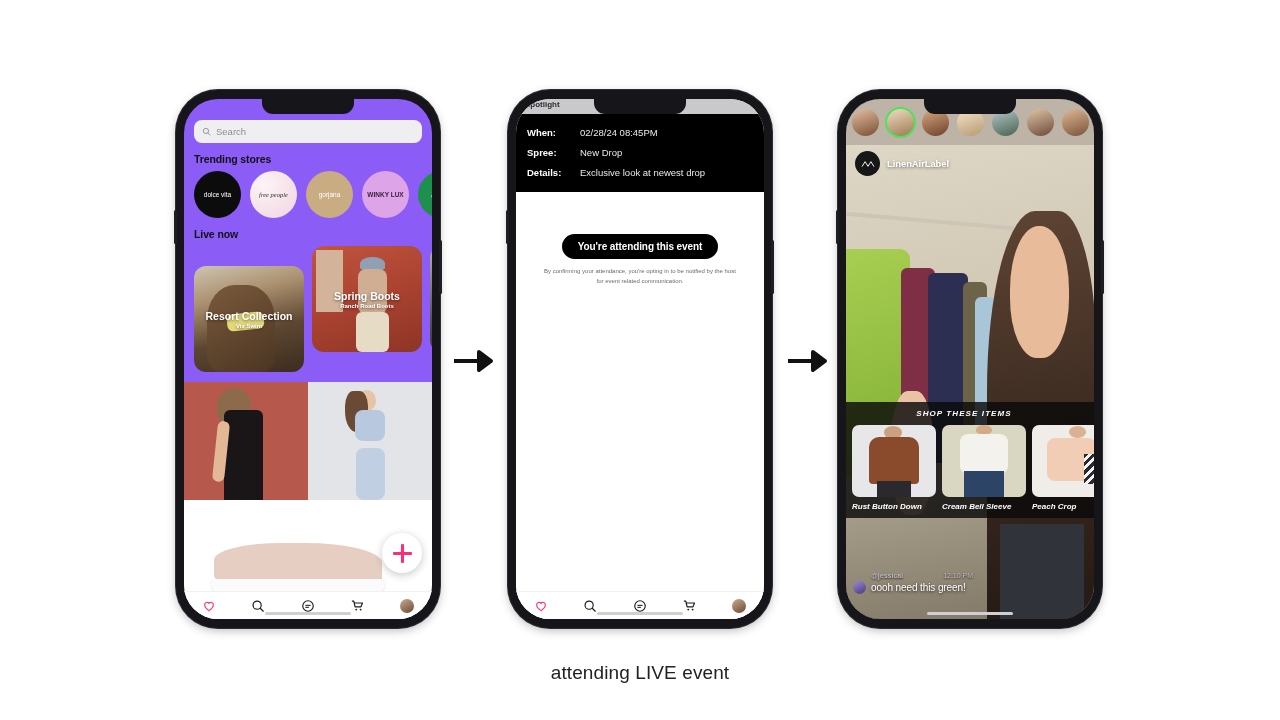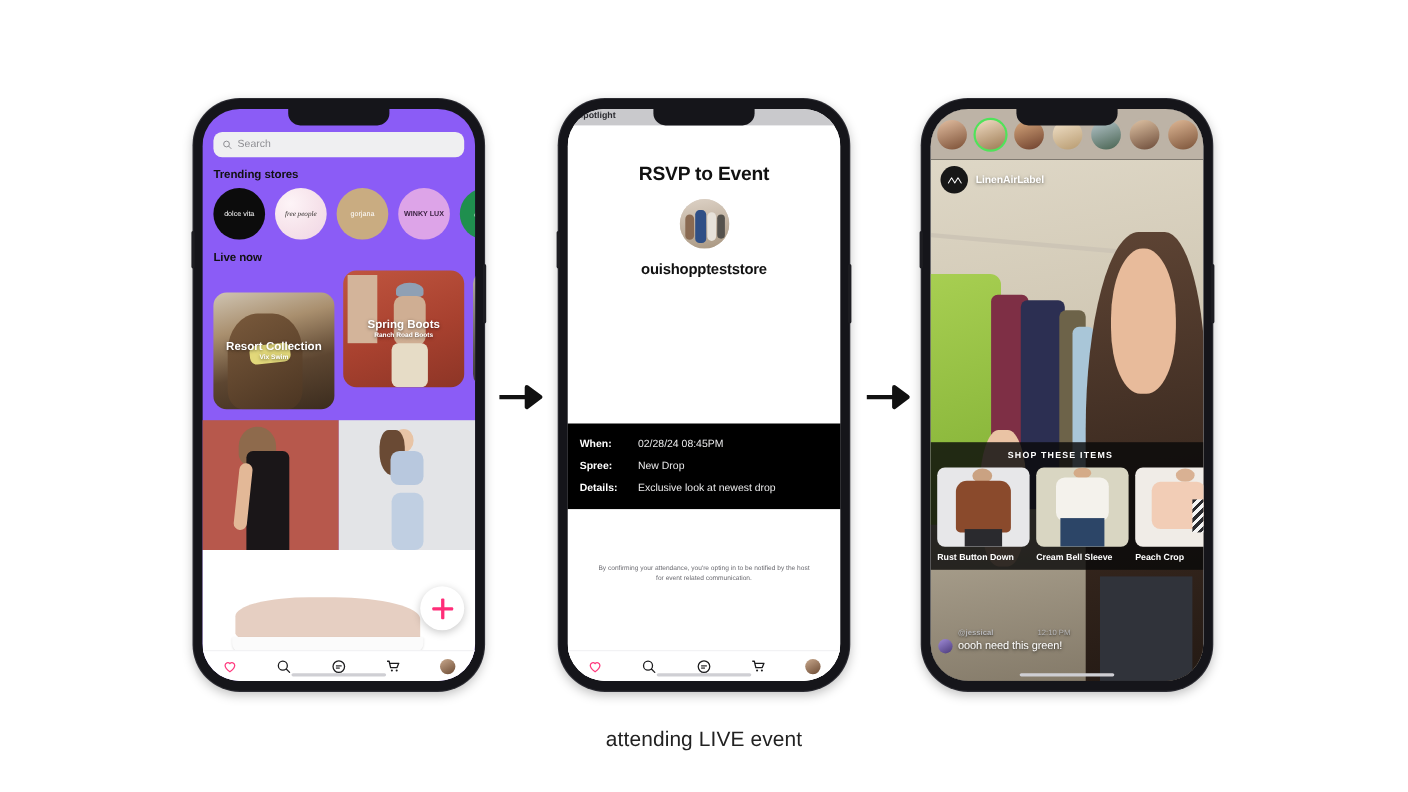--- a/index.html
+++ b/index.html
@@ -132,21 +132,21 @@
            padding:2px; background:#bdb3a6; position:relative; }
   .story.live { background:#4fe35a; }
   .story .inner { width:100%; height:100%; border-radius:50%; overflow:hidden; position:relative; }
   .hostbar { position:absolute; top:52px; left:9px; display:flex; align-items:center; gap:7px; z-index:22; }
   .hostbar .logo { width:25px; height:25px; border-radius:50%; background:#171717;
                    display:flex; align-items:center; justify-content:center; }
   .hostbar .nm { color:#fff; font-size:9.5px; font-weight:700; letter-spacing:-.1px;
                  text-shadow:0 1px 3px rgba(0,0,0,.5); }
   .video { position:absolute; top:46px; left:0; right:0; bottom:0; overflow:hidden; }
   .shopstrip { position:absolute; left:0; right:0; top:303px; z-index:20;
-               background:rgba(10,10,10,.82); padding:7px 12px 7px 0; }
+               background:rgba(10,10,10,.82); padding:7px 12px 7px 0;font-style:italic; }
   .shopstrip .hd { color:#fff; font-size:8px; font-weight:700; letter-spacing:1.1px; text-align:center; }
   .prods { display:flex; gap:6px; padding:7px 0 0 6px; }
   .prod { flex:0 0 auto; width:84px; }
   .prod .im { width:84px; height:72px; border-radius:7px; overflow:hidden; position:relative; }
   .prod .nm { color:#fff; font-size:8px; font-weight:600; margin-top:5px; white-space:nowrap; }
   .chat { position:absolute; left:7px; bottom:18px; z-index:21; width:200px; }
   .chline { margin-bottom:1px; }
   .chhead { display:flex; align-items:baseline; gap:40px; padding-left:18px; }
   .chuser { color:#b9b9bb; font-size:7px; font-weight:600; text-shadow:0 1px 2px rgba(0,0,0,.7); }
   .chtime { color:#b9b9bb; font-size:7px; text-shadow:0 1px 2px rgba(0,0,0,.7); }
@@ -286,48 +286,38 @@
   <div class="phone" id="phone2">
     <div class="screen">
       <div class="notch"></div>
       <div class="p2">
 
         <div class="statusbar">
           <span class="st">Spotlight</span>
         </div>
 
 
-        <div class="rsvpblock">
-          <h2>RSVP to Event</h2>
-          <div class="hostav">
-            <div style="position:absolute;inset:0;background:linear-gradient(170deg,#ddd2c6 0%,#c9bbab 40%,#a89680 100%);"></div>
-            <div style="position:absolute;left:33%;top:22%;width:22%;height:68%;background:#2f4f86;border-radius:4px;"></div>
-            <div style="position:absolute;left:57%;top:26%;width:18%;height:58%;background:#e7e2da;border-radius:4px;"></div>
-            <div style="position:absolute;left:12%;top:30%;width:18%;height:52%;background:#8a6a52;border-radius:4px;"></div>
-            <div style="position:absolute;left:76%;top:32%;width:16%;height:48%;background:#55524d;border-radius:4px;"></div>
-          </div>
-          <div class="hostname">ouishoppteststore</div>
-        </div>
 
         <div class="detailblock">
           <div class="drow">
             <span class="dk">When:</span>
             <span class="dv">02/28/24 08:45PM</span>
           </div>
           <div class="drow">
             <span class="dk">Spree:</span>
             <span class="dv">New Drop</span>
           </div>
           <div class="drow">
             <span class="dk">Details:</span>
             <span class="dv">Exclusive look at newest drop</span>
           </div>
         </div>
 
         <div class="footblock">
+          <div class="attbtn">You're attending this event</div>
           <div class="fineprint">By confirming your attendance, you're opting in to be notified by the host for event related communication.</div>
         </div>
 
         <div class="tabbar">
           <div class="ti">
             <svg width="14" height="14" viewBox="0 0 24 24">
               <path d="M12 20s-7.5-4.7-7.5-10A4.3 4.3 0 0 1 12 7.3 4.3 4.3 0 0 1 19.5 10c0 5.3-7.5 10-7.5 10z" fill="none" stroke="#ff3b7f" stroke-width="2"></path>
             </svg>
           </div>
           <div class="ti">

